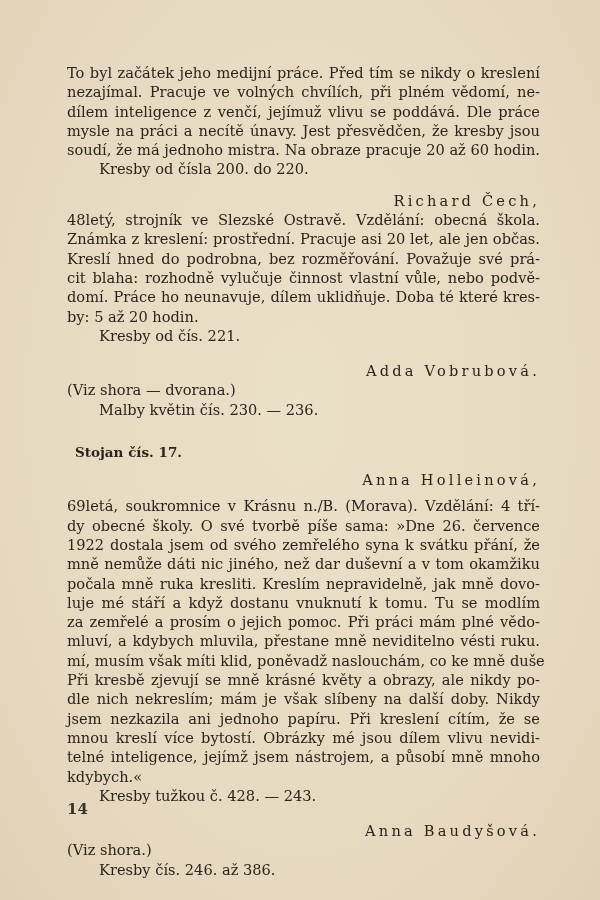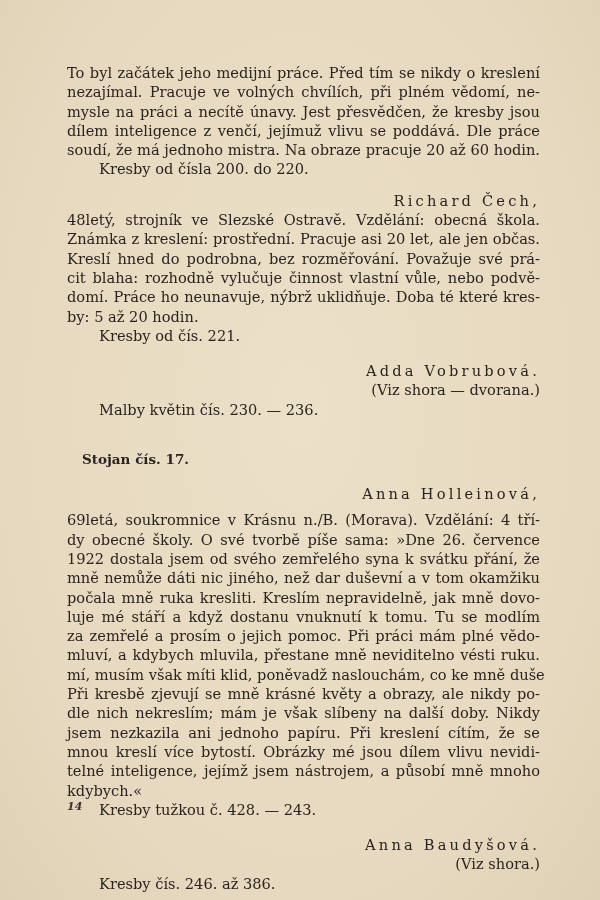--- a/index.html
+++ b/index.html
@@ -17,53 +17,53 @@
     position:absolute; left:67px; top:63px; width:473px;
     font-size:14.6px; line-height:19.3px;
   }
   .p { text-align:justify; text-align-last:left; margin:0; }
   .indent { text-indent:32px; }
   .ln { display:block; text-align:justify; text-align-last:justify; white-space:nowrap; }
   .ln.last { text-align-last:left; }
   .heading {
     text-align:right; letter-spacing:3.2px; margin:0;
   }
-  .sub { text-align:right; margin:0; }
+  .sub { text-align:left; margin:0; }
   .gap-s { height:7px; }
   .gap-m { height:12px; }
   .gap-l { height:16px; }
-  .stojan { font-weight:bold; font-size:13.5px; margin:15px; line-height:19px; }
+  .stojan { font-weight:bold; font-size:13.5px; margin:8px; line-height:19px; }
   .pagenum {
     position:absolute; left:67px; top:800px;
-    font-size:11px; font-style:italic; font-weight:bold; color:#3a322c;
+    font-size:15px; font-weight:bold; color:#3a322c;
   }
 </style>
 </head>
 <body>
 
 <div class="page">
   <div class="col">
 
     <div class="p">
       <span class="ln">To byl začátek jeho medijní práce. Před tím se nikdy o kreslení</span>
       <span class="ln">nezajímal. Pracuje ve volných chvílích, při plném vědomí, ne-</span>
+      <span class="ln">dílem inteligence z venčí, jejímuž vlivu se poddává. Dle práce</span>
       <span class="ln">mysle na práci a necítě únavy. Jest přesvědčen, že kresby jsou</span>
-      <span class="ln">dílem inteligence z venčí, jejímuž vlivu se poddává. Dle práce</span>
       <span class="ln">soudí, že má jednoho mistra. Na obraze pracuje 20 až 60 hodin.</span>
     </div>
     <p class="p indent">Kresby od čísla 200. do 220.</p>
 
     <div class="gap-m"></div>
     <p class="heading">Richard Čech,</p>
     <div class="p">
       <span class="ln">48letý, strojník ve Slezské Ostravě. Vzdělání: obecná škola.</span>
       <span class="ln">Známka z kreslení: prostřední. Pracuje asi 20 let, ale jen občas.</span>
       <span class="ln">Kreslí hned do podrobna, bez rozměřování. Považuje své prá-</span>
       <span class="ln">cit blaha: rozhodně vylučuje činnost vlastní vůle, nebo podvě-</span>
-      <span class="ln">domí. Práce ho neunavuje, nýbrž uklidňuje. Doba té které kres-</span>
+      <span class="ln">domí. Práce ho neunavuje, dílem uklidňuje. Doba té které kres-</span>
       <span class="ln last">by: 5 až 20 hodin.</span>
     </div>
     <p class="p indent">Kresby od čís. 221.</p>
 
     <div class="gap-l"></div>
     <p class="heading">Adda Vobrubová.</p>
     <p class="sub">(Viz shora — dvorana.)</p>
     <p class="p indent">Malby květin čís. 230. — 236.</p>
 
     <div class="gap-l"></div>

